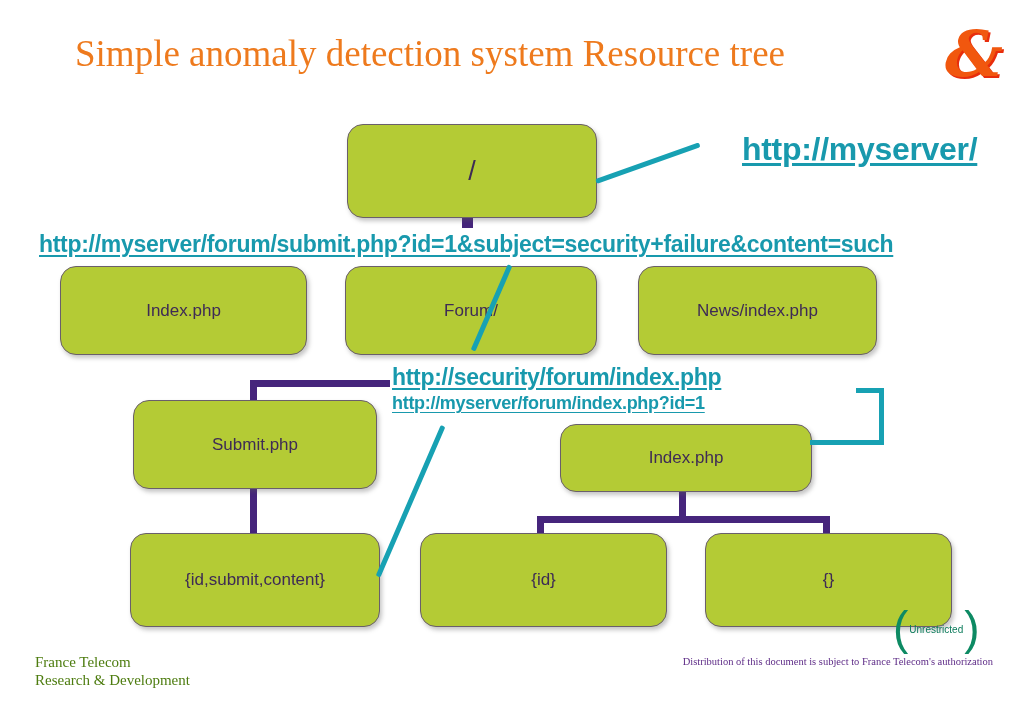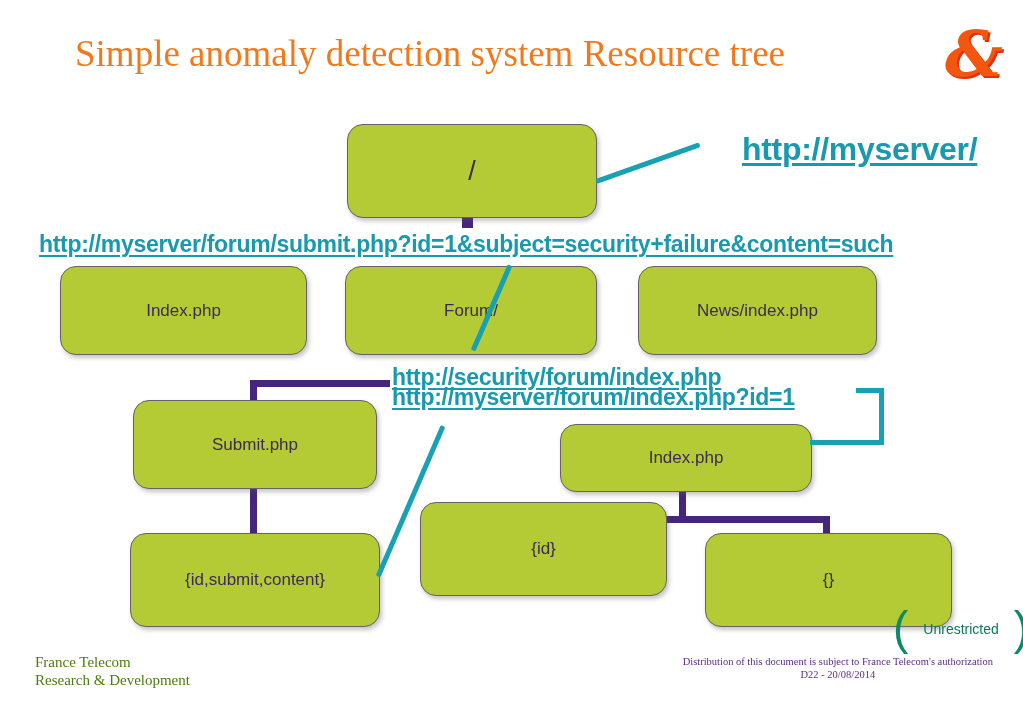--- a/index.html
+++ b/index.html
@@ -46,21 +46,21 @@
   .footer-right{
     position:absolute;right:30px;top:655px;text-align:center;
     font-family:"Liberation Serif",serif;font-size:10.5px;line-height:13px;color:#5e2c87;
   }
   
   .badge{
     position:absolute;left:893px;top:604px;display:flex;align-items:center;z-index:7;
     color:#0d8a63;
   }
   .badge .paren{font-size:46px;font-weight:300;line-height:48px;font-family:"Liberation Sans",sans-serif;}
-  .badge .blabel{font-size:14px;color:#0a7a5a;margin:0 15px;padding-top:2px;}
+  .badge .blabel{font-size:10px;color:#0a7a5a;margin:0 1px;padding-top:2px;}
 </style>
 </head>
 <body>
 
 <div id="slide">
 
   <div class="title">Simple anomaly detection system Resource tree</div>
 
   <div class="logo">&amp;</div>
 
@@ -87,48 +87,47 @@
   </div>
   <div class="node" style="left:638px;top:266px;width:237px;height:87px;">
     <span>News/index.php</span>
   </div>
   <div class="node" style="left:560px;top:424px;width:250px;height:66px;">
     <span>Index.php</span>
   </div>
   <div class="node" style="left:130px;top:533px;width:248px;height:92px;">
     <span>{id,submit,content}</span>
   </div>
-  <div class="node" style="left:420px;top:502px;width:245px;height:92px;text-align:right;">
+  <div class="node" style="left:420px;top:533px;width:245px;height:92px;text-align:right;">
     <span>{id}</span>
   </div>
   <div class="node" style="left:705px;top:533px;width:245px;height:92px;">
     <span>{}</span>
   </div>
 
   <div class="tealline" style="left:596px;top:179px;width:110px;transform:rotate(-19.5deg);"></div>
   <div class="tealline" style="left:473px;top:348px;width:93px;transform:rotate(-66.5deg);"></div>
   <div class="tealline" style="left:378px;top:574px;width:164px;transform:rotate(-66.6deg);"></div>
 
   <div class="tealseg" style="left:856px;top:388px;width:28px;height:5px;"></div>
   <div class="tealseg" style="left:879px;top:388px;width:5px;height:57px;"></div>
   <div class="tealseg" style="left:810px;top:440px;width:74px;height:5px;"></div>
 
   <div class="url" style="left:742px;top:131px;font-size:32px;">http://myserver/</div>
   <div class="url" style="left:8px;top:231px;font-size:23px;margin-left:31px;">http://myserver/forum/submit.php?id=1&amp;subject=security+failure&amp;content=such</div>
   <div class="url" style="left:392px;top:364px;font-size:23px;">http://security/forum/index.php</div>
-  <div class="url" style="left:392px;top:384px;font-size:23px;">http://myserver/forum/index.php?id=1</div>
+  <div class="url" style="left:392px;top:393px;font-size:18px;">http://myserver/forum/index.php?id=1</div>
 
   <div class="badge">
     <span class="paren">(</span>
     <span class="blabel">Unrestricted</span>
     <span class="paren">)</span>
   </div>
 
   <div class="footer-left">
     <div>France Telecom</div>
     <div>Research &amp; Development</div>
   </div>
   <div class="footer-right">
     <div>Distribution of this document is subject to France Telecom's authorization</div>
-    <div>D22 - 20/08/2014</div>
   </div>
 
 </div>
 
 </body></html>

